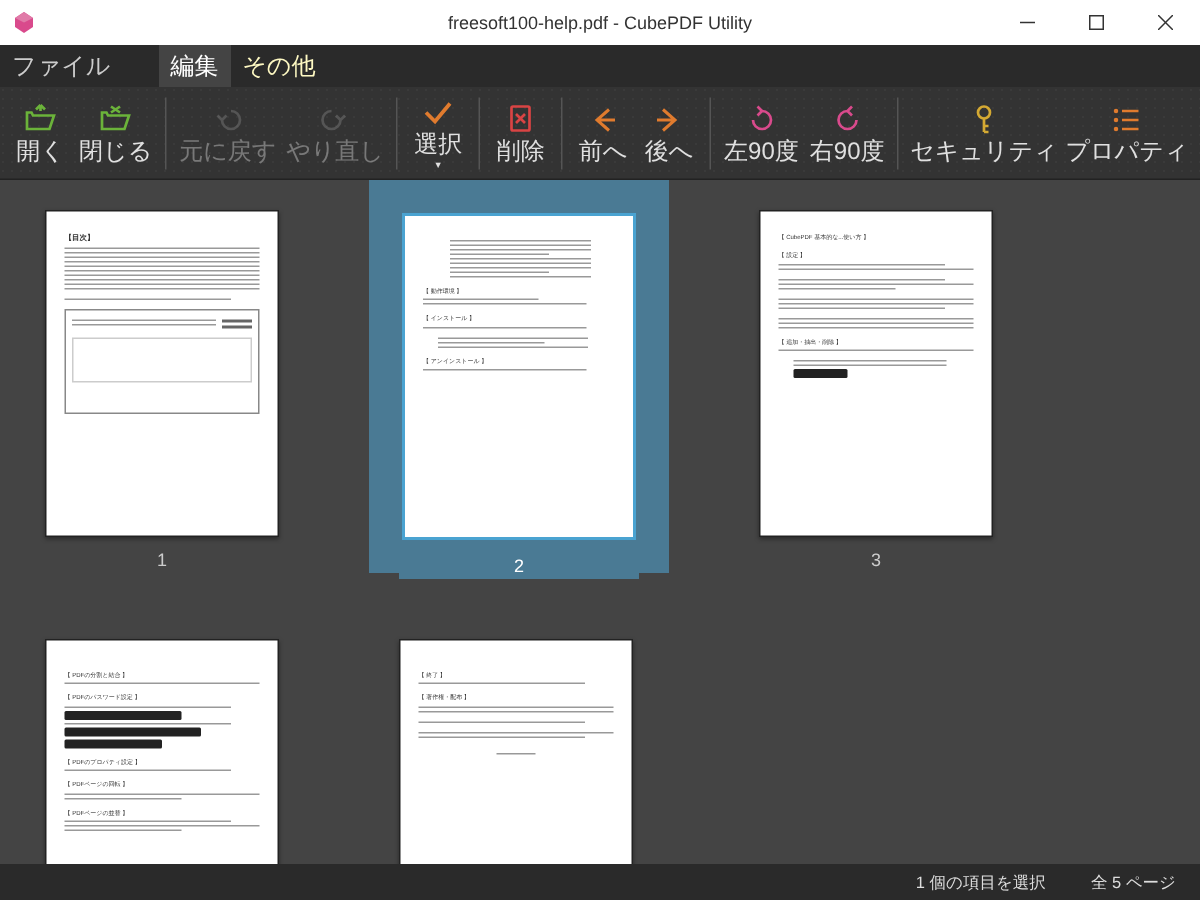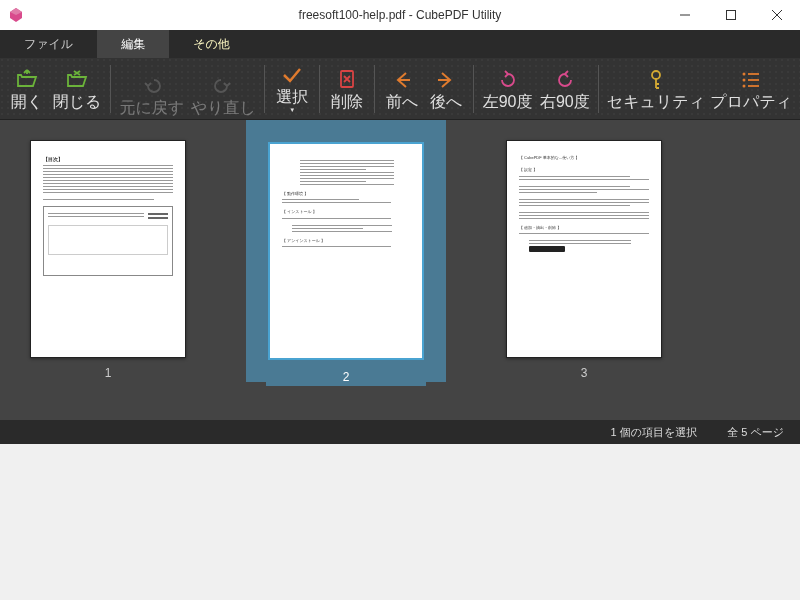--- a/index.html
+++ b/index.html
@@ -1,29 +1,29 @@
 <!DOCTYPE html>
 <html><head>
 <meta charset="utf-8">
 <style>
 * { margin: 0; padding: 0; box-sizing: border-box; }
 body { font-family: "Meiryo", "Yu Gothic", sans-serif; background: #f0f0f0; overflow: hidden; width: 800px; height: 600px; }
-.window { width: 800px; height: 444px; display: flex; flex-direction: column; background: #fff; }
+.window { width: 800px; height: 600px; display: flex; flex-direction: column; background: #fff; }
 .titlebar { height: 30px; background: #fff; display: flex; align-items: center; justify-content: center; position: relative; }
 .titlebar-icon { position: absolute; left: 8px; width: 16px; height: 16px; }
 .titlebar-title { font-size: 12px; color: #333; }
 .win-controls { position: absolute; right: 0; top: 0; display: flex; }
 .win-btn { width: 46px; height: 30px; display: flex; align-items: center; justify-content: center; font-size: 14px; color: #333; cursor: pointer; }
 .menubar { height: 28px; background: #2a2a2a; display: flex; align-items: stretch; padding: 0; }
-.menu-item { padding: 0 24px; font-size: 12px; color: #ccc; display: flex; align-items: center; cursor: pointer; }
-.menu-item.active { background: #444; color: #fff; }
+.menu-item { padding: 0 8px; font-size: 16px; color: #ccc; display: flex; align-items: center; cursor: pointer; }
+.menu-item.active { background: #444; color: #fff; margin-left: 24px; }
 .menu-item.disabled { color: #fef9c3; }
 .toolbar { height: 62px; background: #333; background-image: radial-gradient(circle at 2px 2px, #3a3a3a 1px, transparent 1px); background-size: 6px 6px; display: flex; align-items: center; padding: 0 6px; gap: 2px; border-bottom: 1px solid #222; }
 .tool-btn { display: flex; flex-direction: column; align-items: center; justify-content: center; min-width: 42px; height: 58px; cursor: pointer; padding: 2px 4px; }
-.tool-btn.disabled { opacity: 0.4; cursor: default; justify-content: flex-end; }
+.tool-btn.disabled { opacity: 0.4; cursor: default; }
 .tool-icon { width: 24px; height: 24px; display: flex; align-items: center; justify-content: center; margin-bottom: 2px; }
 .tool-label { font-size: 16px; color: #e0e0e0; white-space: nowrap; line-height: 1; }
 .tool-caret { font-size: 7px; color: #e0e0e0; margin-top: 1px; }
 .tool-sep { width: 1px; height: 48px; background: #555; margin: 0 4px; }
 .content { flex: 1; background: #444; overflow: auto; padding: 20px 30px; }
 .thumbs { display: flex; flex-wrap: wrap; gap: 40px 80px; }
 .thumb-wrap { display: flex; flex-direction: column; align-items: center; }
 .thumb { width: 156px; height: 218px; background: #fff; border: 1px solid #222; box-shadow: 0 1px 3px rgba(0,0,0,0.4); padding: 14px 12px; font-size: 4px; line-height: 1.6; color: #333; overflow: hidden; }
 .thumb-wrap.selected .thumb { border: 2px solid #4aa3d1; outline: 22px solid #4a7a94; }
 .thumb-wrap.selected { background: #4a7a94; padding: 2px; }

